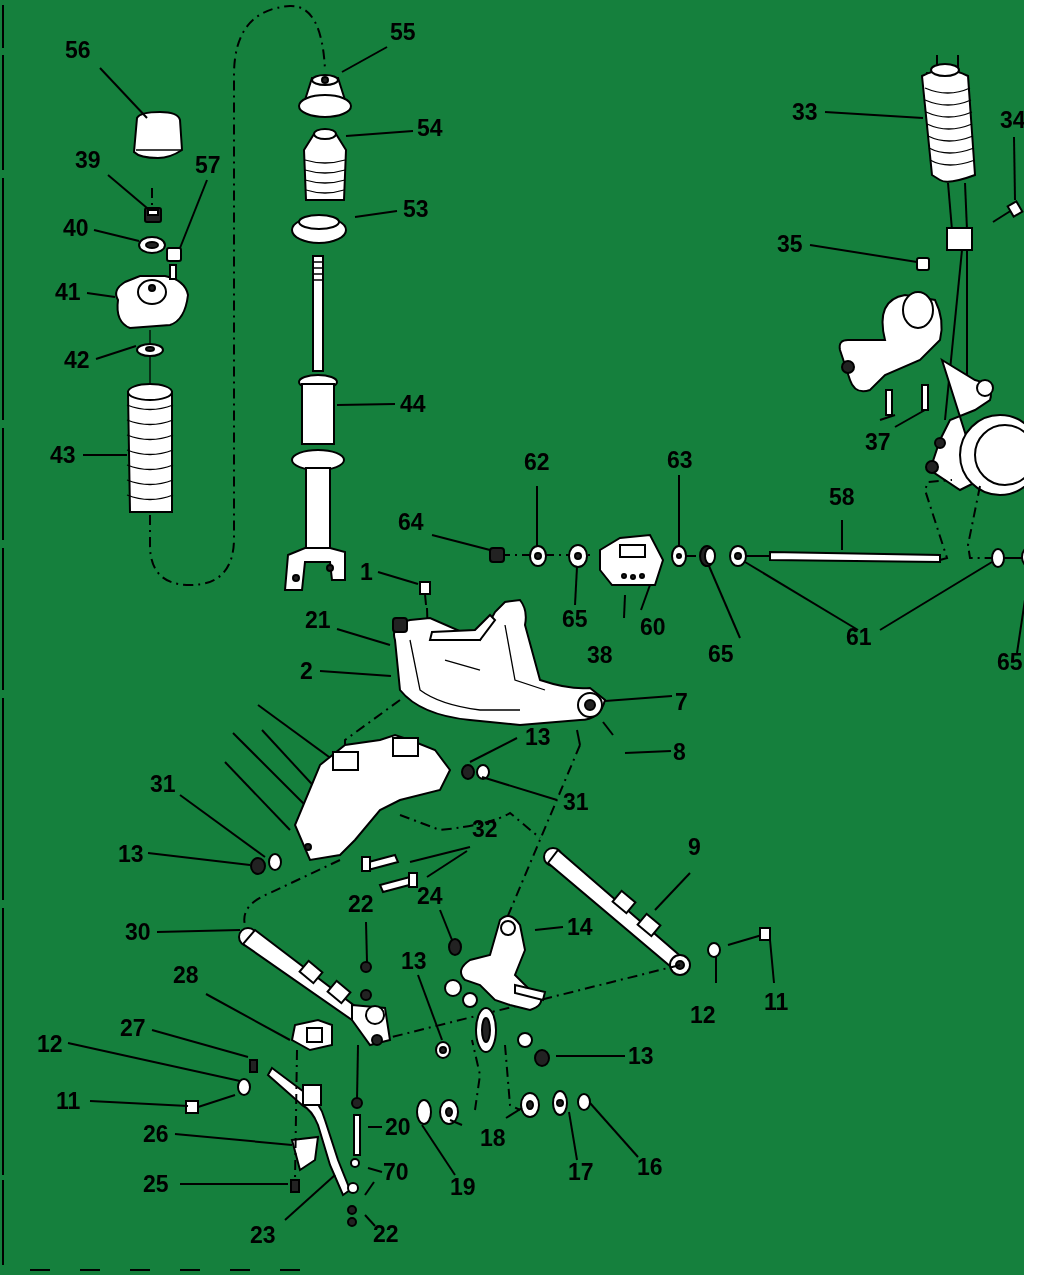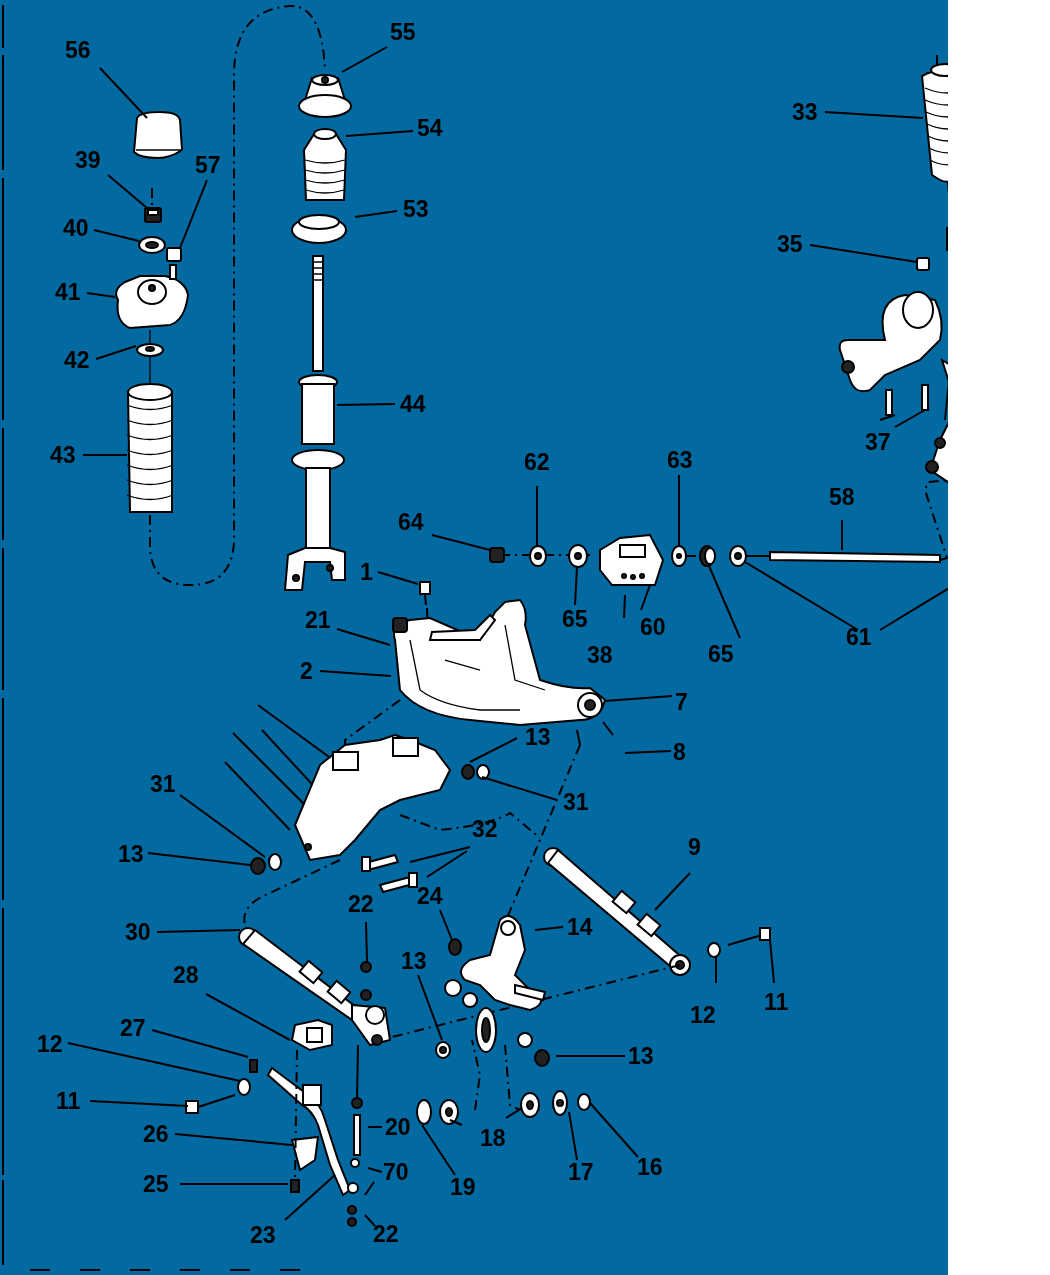--- a/index.html
+++ b/index.html
@@ -1,16 +1,16 @@
 <!DOCTYPE html>
 <html><head>
 <meta charset="utf-8">
 <style>
   html, body { margin:0; padding:0; background:#ffffff; }
-  #page { position:relative; width:948px; height:1275px; overflow:hidden; background:#0369a1; }
+  #page { position:relative; width:1024px; height:1275px; overflow:hidden; background:#15803d; }
   svg { position:absolute; left:0; top:0; }
   .lbl { font-family:"Liberation Sans", sans-serif; font-weight:bold; font-size:23px; fill:#000; }
   .ln { stroke:#000; stroke-width:2; fill:none; }
   .dash { stroke:#000; stroke-width:2; fill:none; stroke-dasharray:10 5 2 5; }
   .part { stroke:#000; stroke-width:2; fill:#fff; }
   .partd { stroke:#000; stroke-width:2; fill:#222; }
   .thin { stroke:#000; stroke-width:1.3; fill:none; }
 </style>
 </head>
 <body>

